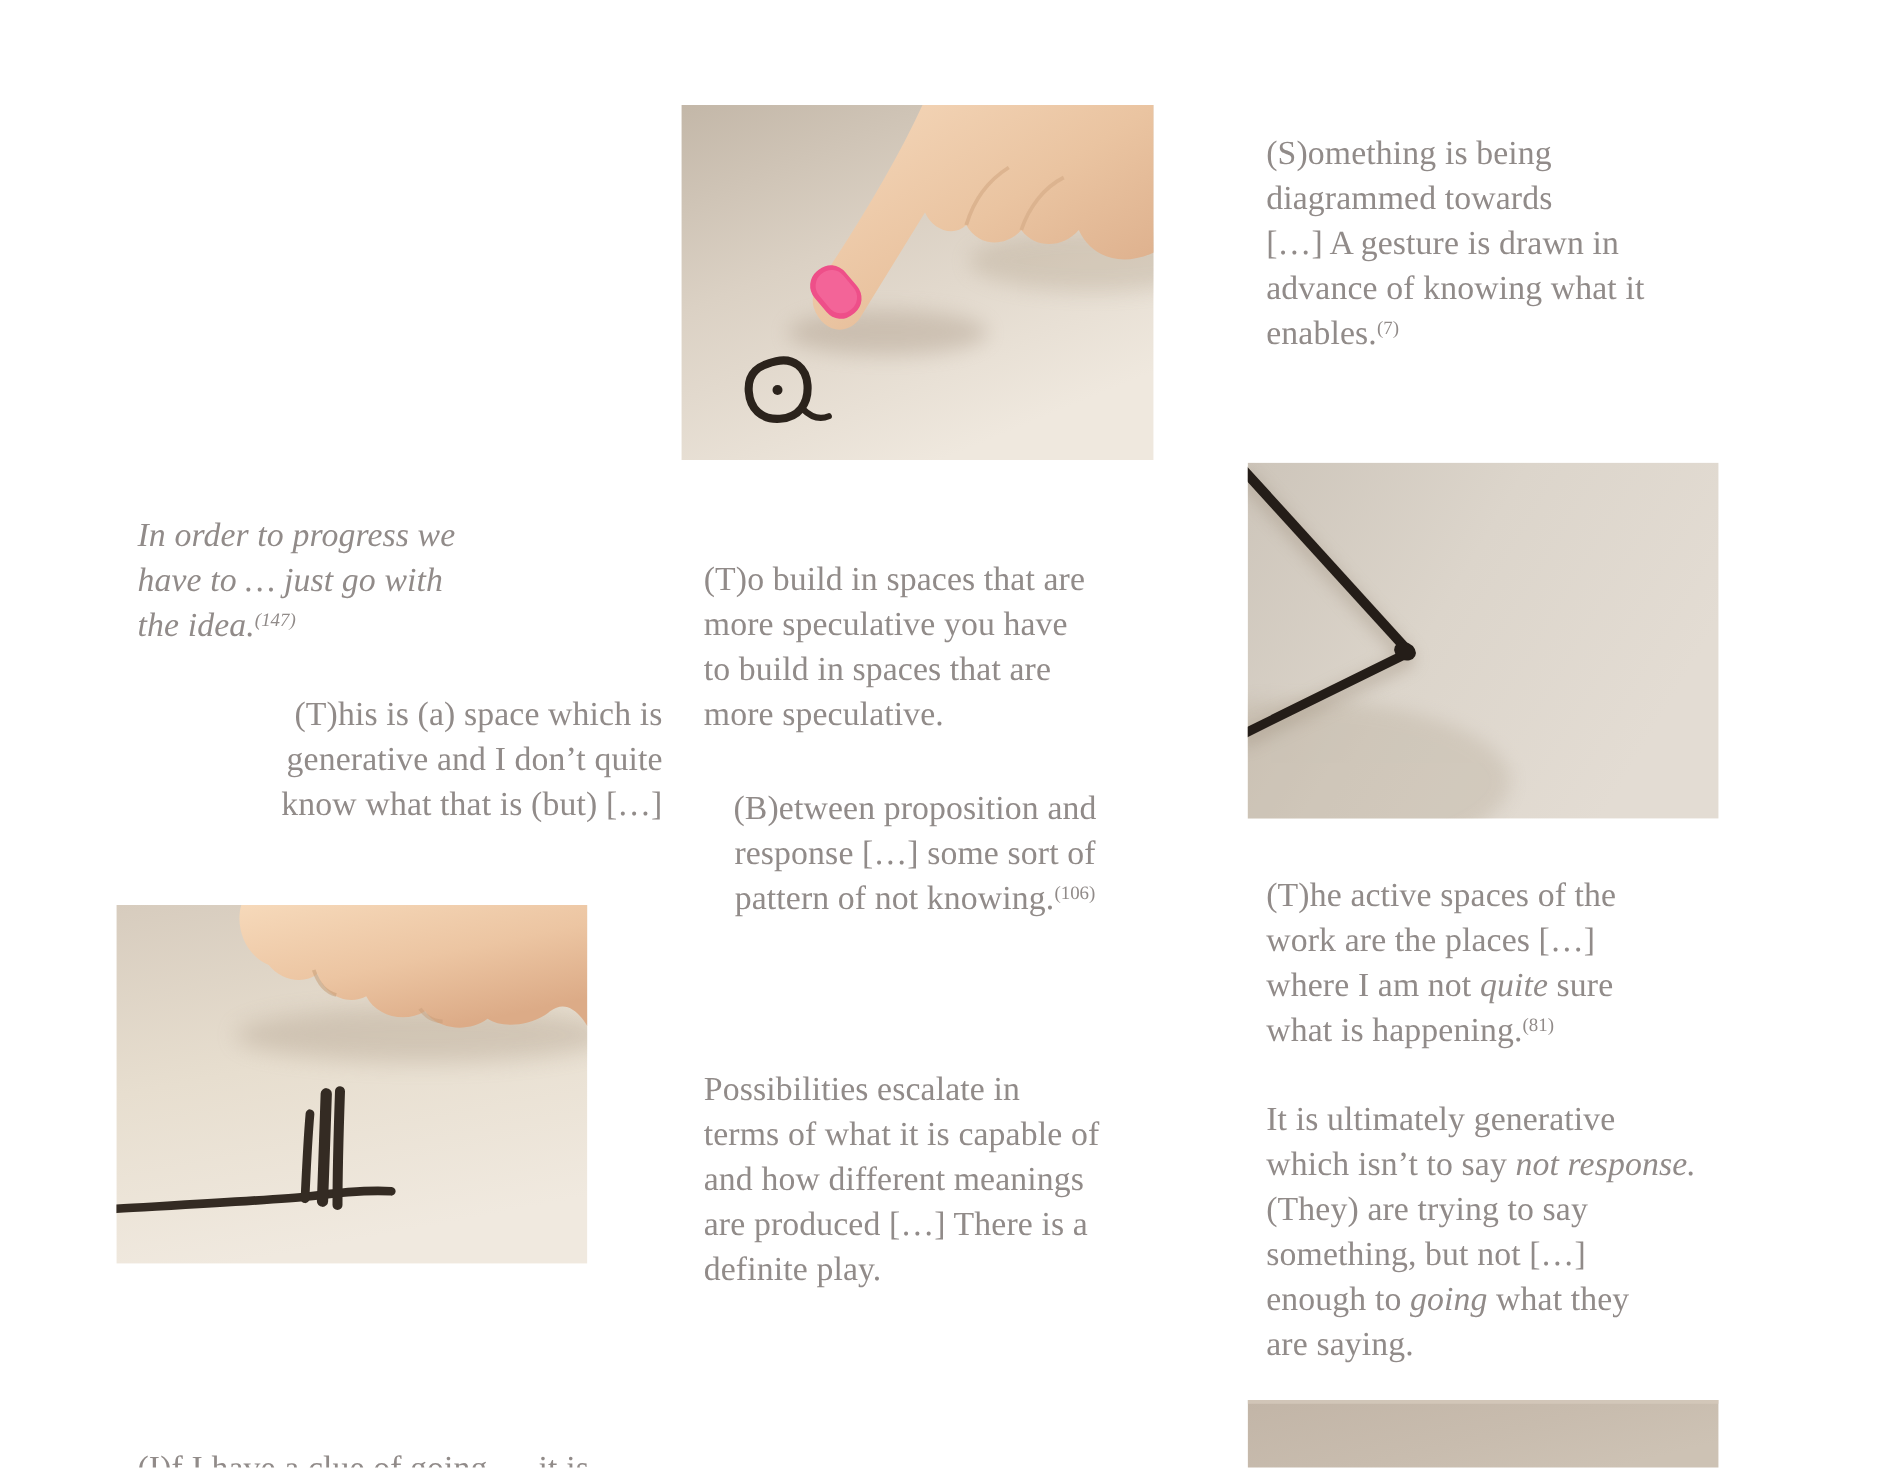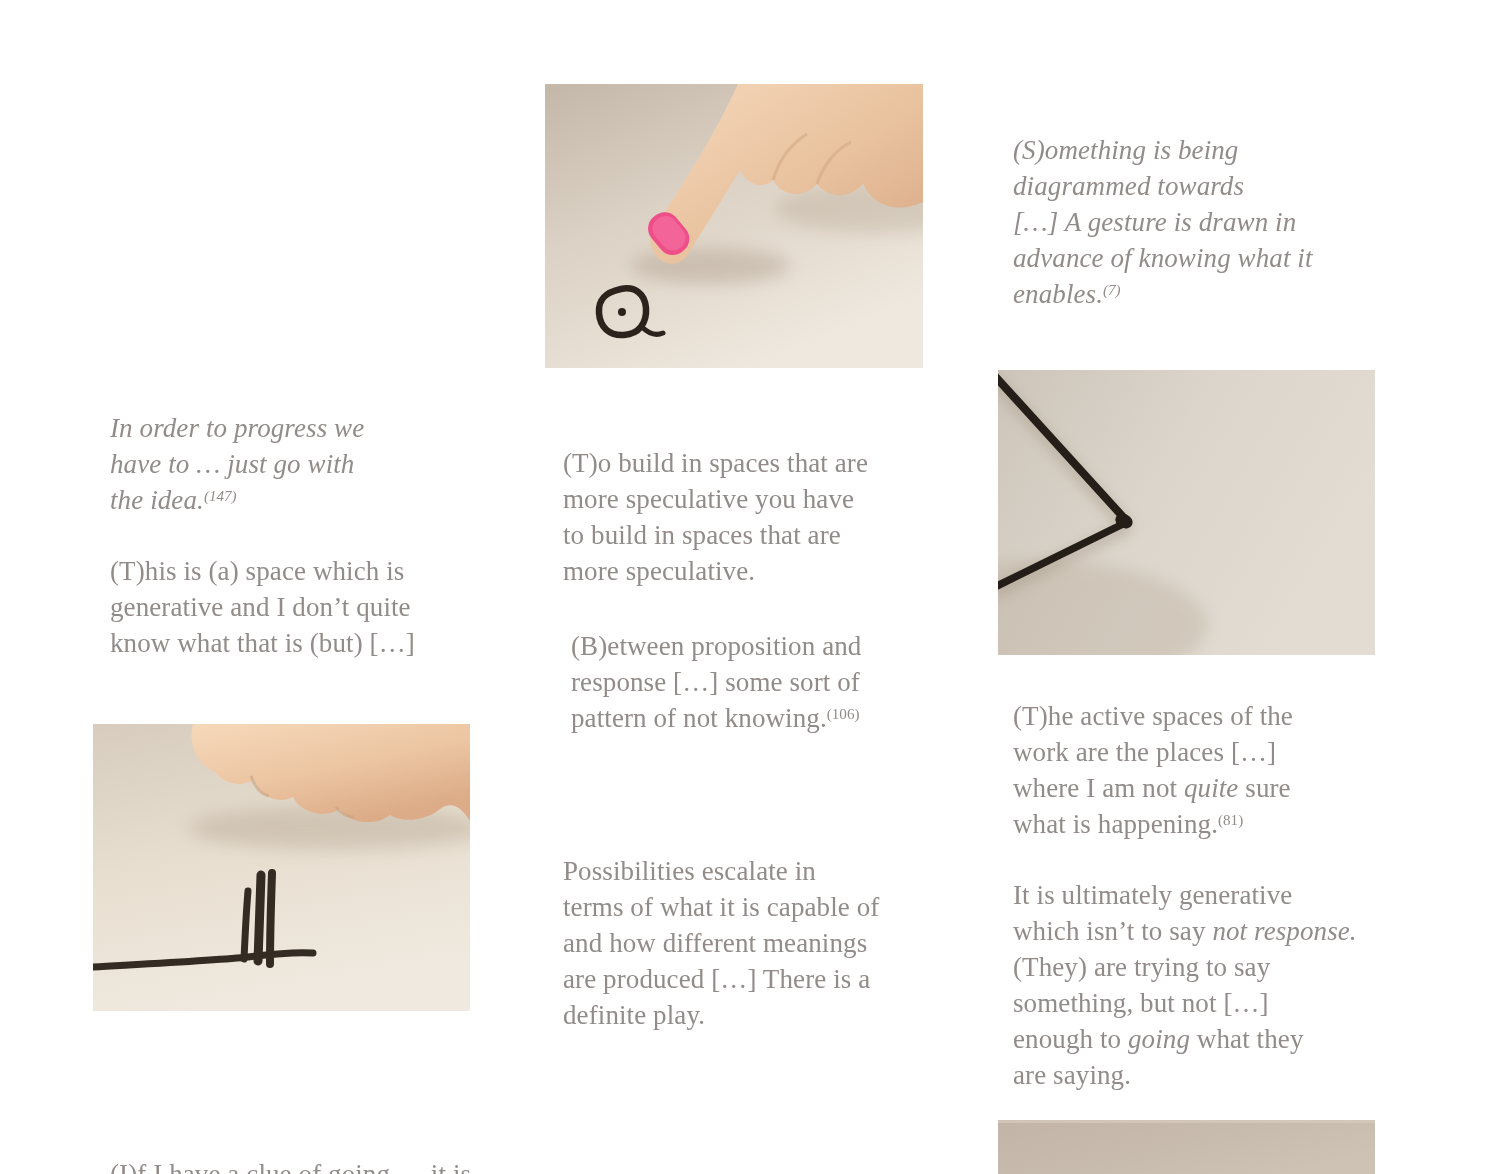--- a/index.html
+++ b/index.html
@@ -26,21 +26,21 @@
   .photo{position:absolute;overflow:hidden;}
   .photo svg{display:block;width:100%;height:100%;}
 </style>
 </head>
 <body>
 
 <p class="quote" style="left:110px;top:410px;width:400px;font-style:italic;"><span>In order to progress we
 have to … just go with
 the idea.</span><sup>(147)</sup></p>
 
-<p class="quote" style="left:110px;top:553px;width:420px;"><span>(T)his is (a) space which is
+<p class="quote" style="left:110px;top:553px;width:420px;text-align:right;"><span>(T)his is (a) space which is
 generative and I don’t quite
 know what that is (but) […]</span></p>
 
 <figure class="photo" style="left:93px;top:724px;width:377px;height:287px;margin:0;">
   <svg viewBox="0 0 377 287">
     <defs>
       <linearGradient id="p2" x1="0" y1="0" x2="0.25" y2="1">
         <stop offset="0" stop-color="#d7ccbe"></stop>
         <stop offset="0.5" stop-color="#e7decf"></stop>
         <stop offset="1" stop-color="#f0e9df"></stop>
@@ -120,31 +120,31 @@
       <circle cx="77" cy="228" r="4" fill="#2b231c" stroke="none"></circle>
     </g>
   </svg>
 </figure>
 
 <p class="quote" style="left:563px;top:445px;width:400px;"><span>(T)o build in spaces that are
 more speculative you have
 to build in spaces that are
 more speculative.</span></p>
 
-<p class="quote" style="left:571px;top:628px;width:400px;"><span>(B)etween proposition and
+<p class="quote" style="left:532px;top:628px;width:400px;text-align:center;"><span>(B)etween proposition and
 response […] some sort of
 pattern of not knowing.</span><sup>(106)</sup></p>
 
 <p class="quote" style="left:563px;top:853px;width:400px;"><span>Possibilities escalate in
 terms of what it is capable of
 and how different meanings
 are produced […] There is a
 definite play.</span></p>
 
-<p class="quote" style="left:1013px;top:132px;width:400px;font-style:italic;"><span>(S)omething is being
+<p class="quote" style="left:1013px;top:104px;width:400px;"><span>(S)omething is being
 diagrammed towards
 […] A gesture is drawn in
 advance of knowing what it
 enables.</span><sup>(7)</sup></p>
 
 <figure class="photo" style="left:998px;top:370px;width:377px;height:285px;margin:0;">
   <svg viewBox="0 0 377 285">
     <defs>
       <linearGradient id="p3" x1="0" y1="0" x2="1" y2="0.45">
         <stop offset="0" stop-color="#cdc5ba"></stop>

